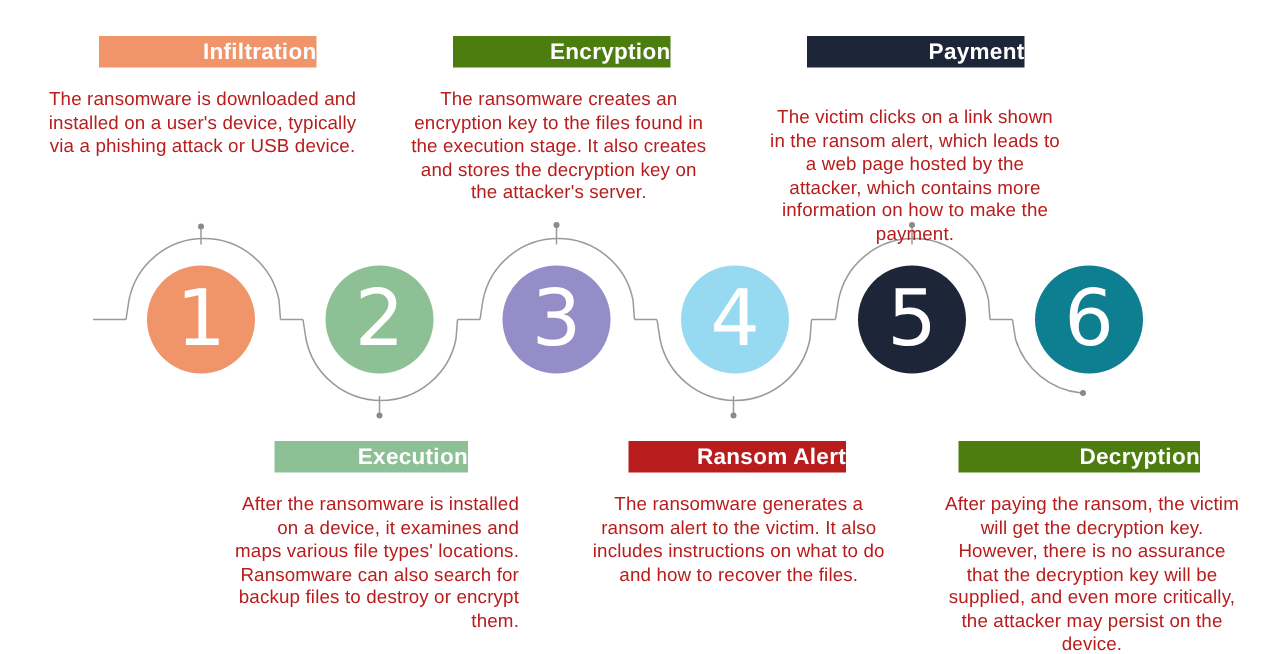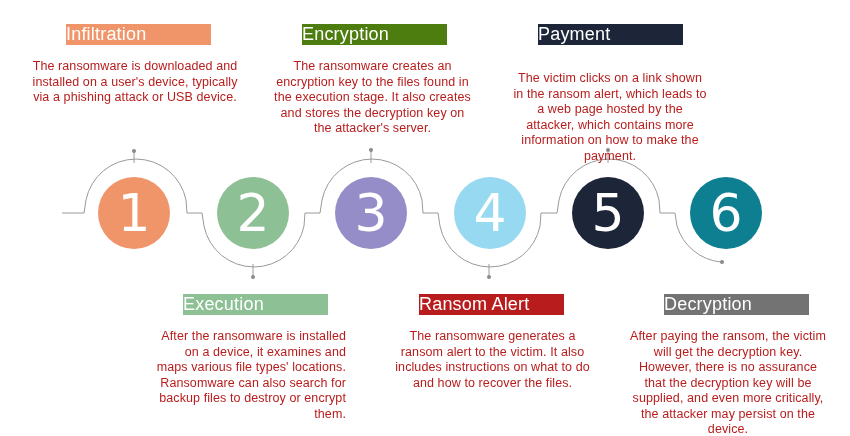--- a/index.html
+++ b/index.html
@@ -1,17 +1,17 @@
 <!DOCTYPE html>
 <html><head>
 <meta charset="utf-8">
 <style>
   html, body { margin:0; padding:0; background:#ffffff; }
   body { width:850px; height:436px; position:relative; overflow:hidden; font-family:"Liberation Sans", "DejaVu Sans", sans-serif; }
-  .label { position:absolute; height:21px; line-height:21px; text-align:left; color:#ffffff; font-weight:normal; font-size:18px; letter-spacing:0.2px; }
+  .label { position:absolute; height:21px; line-height:21px; text-align:right; color:#ffffff; font-weight:bold; font-size:15px; letter-spacing:0.2px; }
   .desc { position:absolute; text-align:center; color:#b91c1c; font-size:12.5px; line-height:15.5px; letter-spacing:0.1px; }
   .circle { position:absolute; width:72px; height:72px; border-radius:50%; color:#ffffff; text-align:center; line-height:72px; font-size:52px; font-family:"DejaVu Sans", sans-serif; font-weight:normal; }
   svg.lines { position:absolute; left:0; top:0; }
 </style>
 </head>
 <body>
 
 <svg class="lines" width="850" height="436">
   <g fill="none" stroke="#9a9a9a" stroke-width="1">
 
@@ -46,31 +46,31 @@
     <circle cx="489" cy="277" r="2"></circle>
     <circle cx="608" cy="150" r="2"></circle>
     <circle cx="722" cy="262" r="2"></circle>
   </g>
 </svg>
 
 <div class="label" style="left:66px; top:24px; width:145px; background:#f0956a;">Infiltration</div>
 <div class="desc" style="left:30px; top:59px; width:210px;">The ransomware is downloaded and installed on a user's device, typically via a phishing attack or USB device.</div>
 <div class="circle" style="left:98px; top:177px; background:#f0956a;">1</div>
 
-<div class="label" style="left:183px; top:294px; width:145px; background:#8dc095;">Execution</div>
+<div class="label" style="left:183px; top:294px; width:129px; background:#8dc095;">Execution</div>
 <div class="desc" style="left:154px; top:329px; width:192px;text-align:right;">After the ransomware is installed on a device, it examines and maps various file types' locations. Ransomware can also search for backup files to destroy or encrypt them.</div>
 <div class="circle" style="left:217px; top:177px; background:#8dc095;">2</div>
 
 <div class="label" style="left:302px; top:24px; width:145px; background:#4d7c0f;">Encryption</div>
 <div class="desc" style="left:270px; top:59px; width:205px;">The ransomware creates an encryption key to the files found in the execution stage. It also creates and stores the decryption key on the attacker's server.</div>
 <div class="circle" style="left:335px; top:177px; background:#958dc8;">3</div>
 
 <div class="label" style="left:419px; top:294px; width:145px; background:#b91c1c;">Ransom Alert</div>
 <div class="desc" style="left:390px; top:329px; width:205px;text-align:center;">The ransomware generates a ransom alert to the victim. It also includes instructions on what to do and how to recover the files.</div>
 <div class="circle" style="left:454px; top:177px; background:#96d9f0;">4</div>
 
 <div class="label" style="left:538px; top:24px; width:145px; background:#1c2638;">Payment</div>
 <div class="desc" style="left:512px; top:71px; width:196px;">The victim clicks on a link shown in the ransom alert, which leads to a web page hosted by the attacker, which contains more information on how to make the payment.</div>
 <div class="circle" style="left:572px; top:177px; background:#1c2638;">5</div>
 
-<div class="label" style="left:664px; top:294px; width:145px; background:#737373;">Decryption</div>
+<div class="label" style="left:639px; top:294px; width:161px; background:#4d7c0f;">Decryption</div>
 <div class="desc" style="left:628px; top:329px; width:200px;">After paying the ransom, the victim will get the decryption key. However, there is no assurance that the decryption key will be supplied, and even more critically, the attacker may persist on the device.</div>
 <div class="circle" style="left:690px; top:177px; background:#0e7f91;">6</div>
 
 </body></html>

